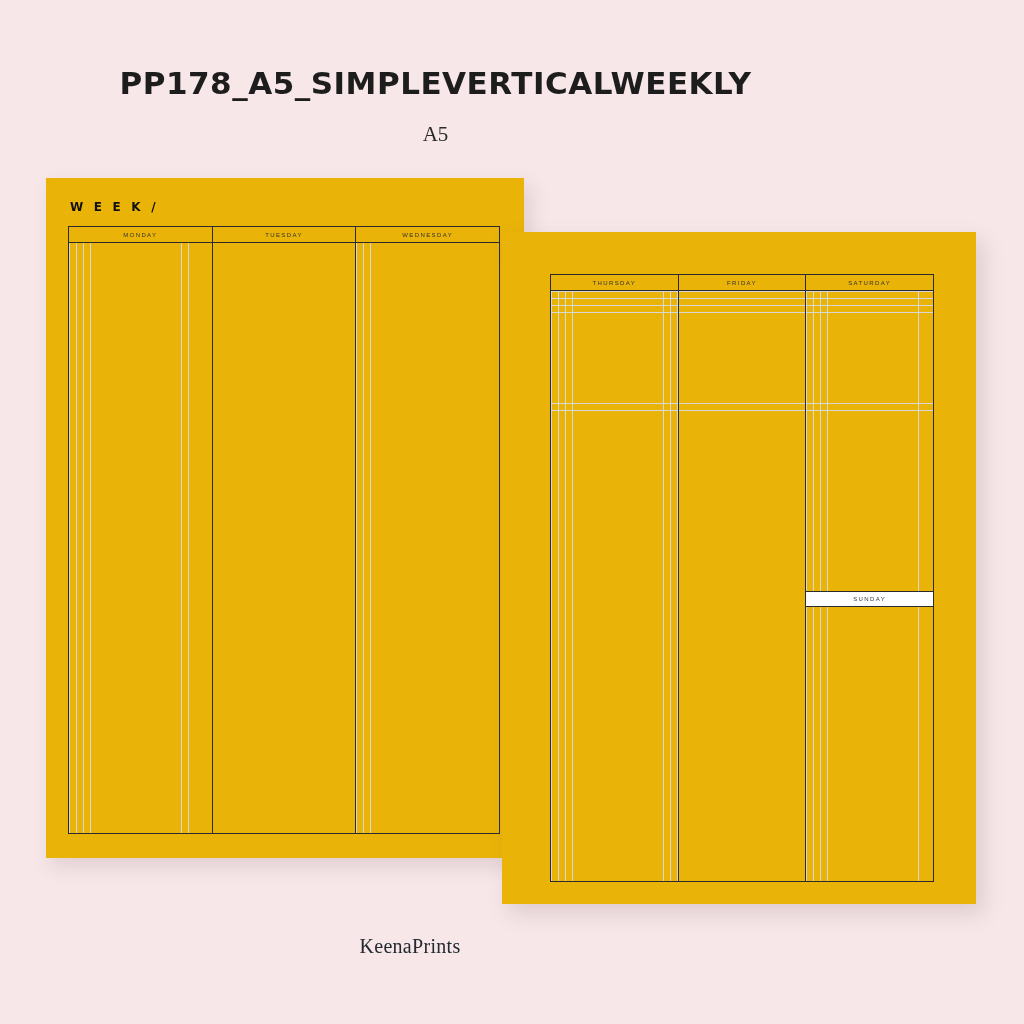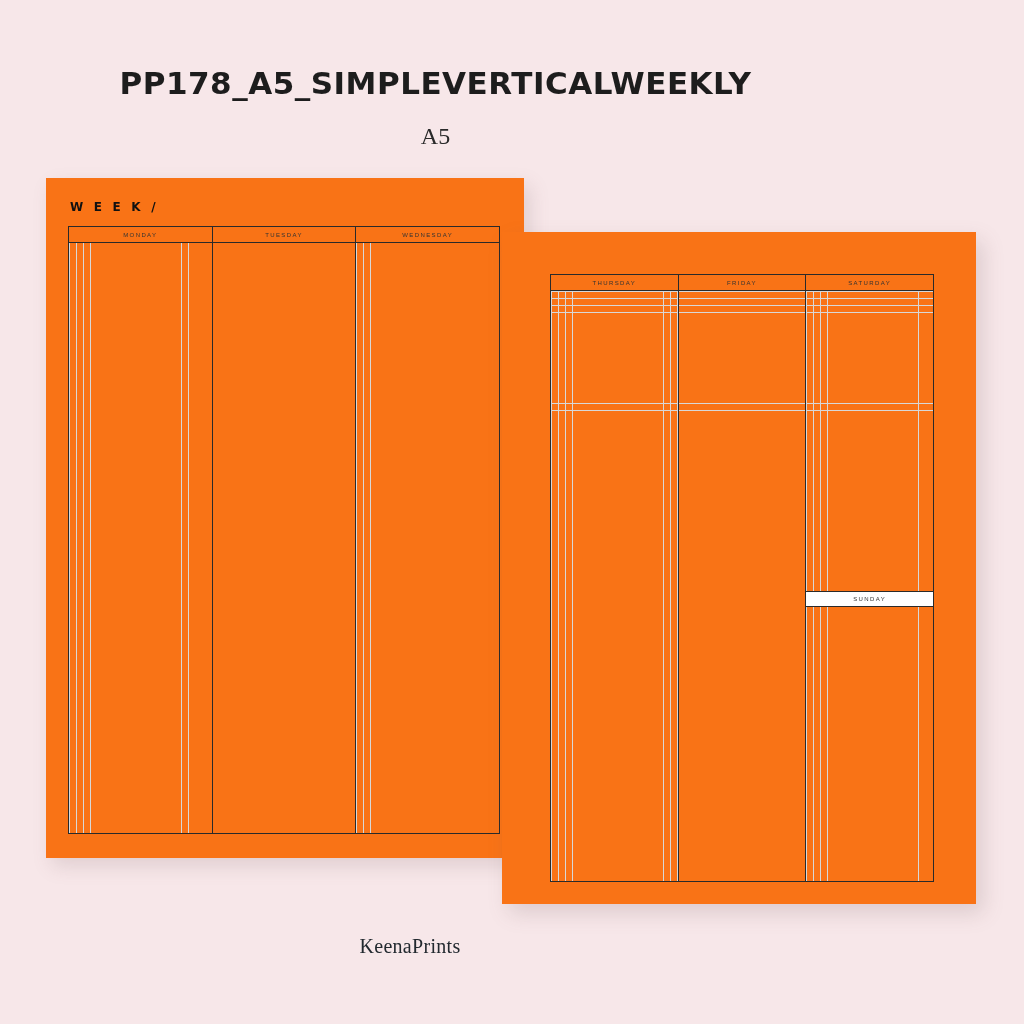--- a/index.html
+++ b/index.html
@@ -28,21 +28,21 @@
     font-family: "DejaVu Sans", sans-serif;
     font-weight: bold;
     font-size: 31px;
     letter-spacing: 0.5px;
     color: #1d1d1d;
     margin: 0;
     line-height: 1;
   }
   .subtitle {
     font-family: "Liberation Serif", serif;
-    font-size: 24px;
+    font-size: 21px;
     color: #2a2a2a;
     margin: 0;
     padding-top: 25px;
     line-height: 1;
   }
 
   
   .footer {
     position: absolute;
     left: 0;
@@ -51,21 +51,21 @@
     text-align: center;
     font-family: "Liberation Serif", serif;
     font-size: 20px;
     color: #22292f;
     letter-spacing: 0.3px;
   }
 
   
   .page {
     position: absolute;
-    background: #f97316;
+    background: #eab308;
   }
   .page-left {
     left: 46px;
     top: 178px;
     width: 478px;
     height: 680px;
     box-shadow: 6px 8px 18px rgba(120, 95, 100, 0.18);
   }
   .page-right {
     left: 502px;

